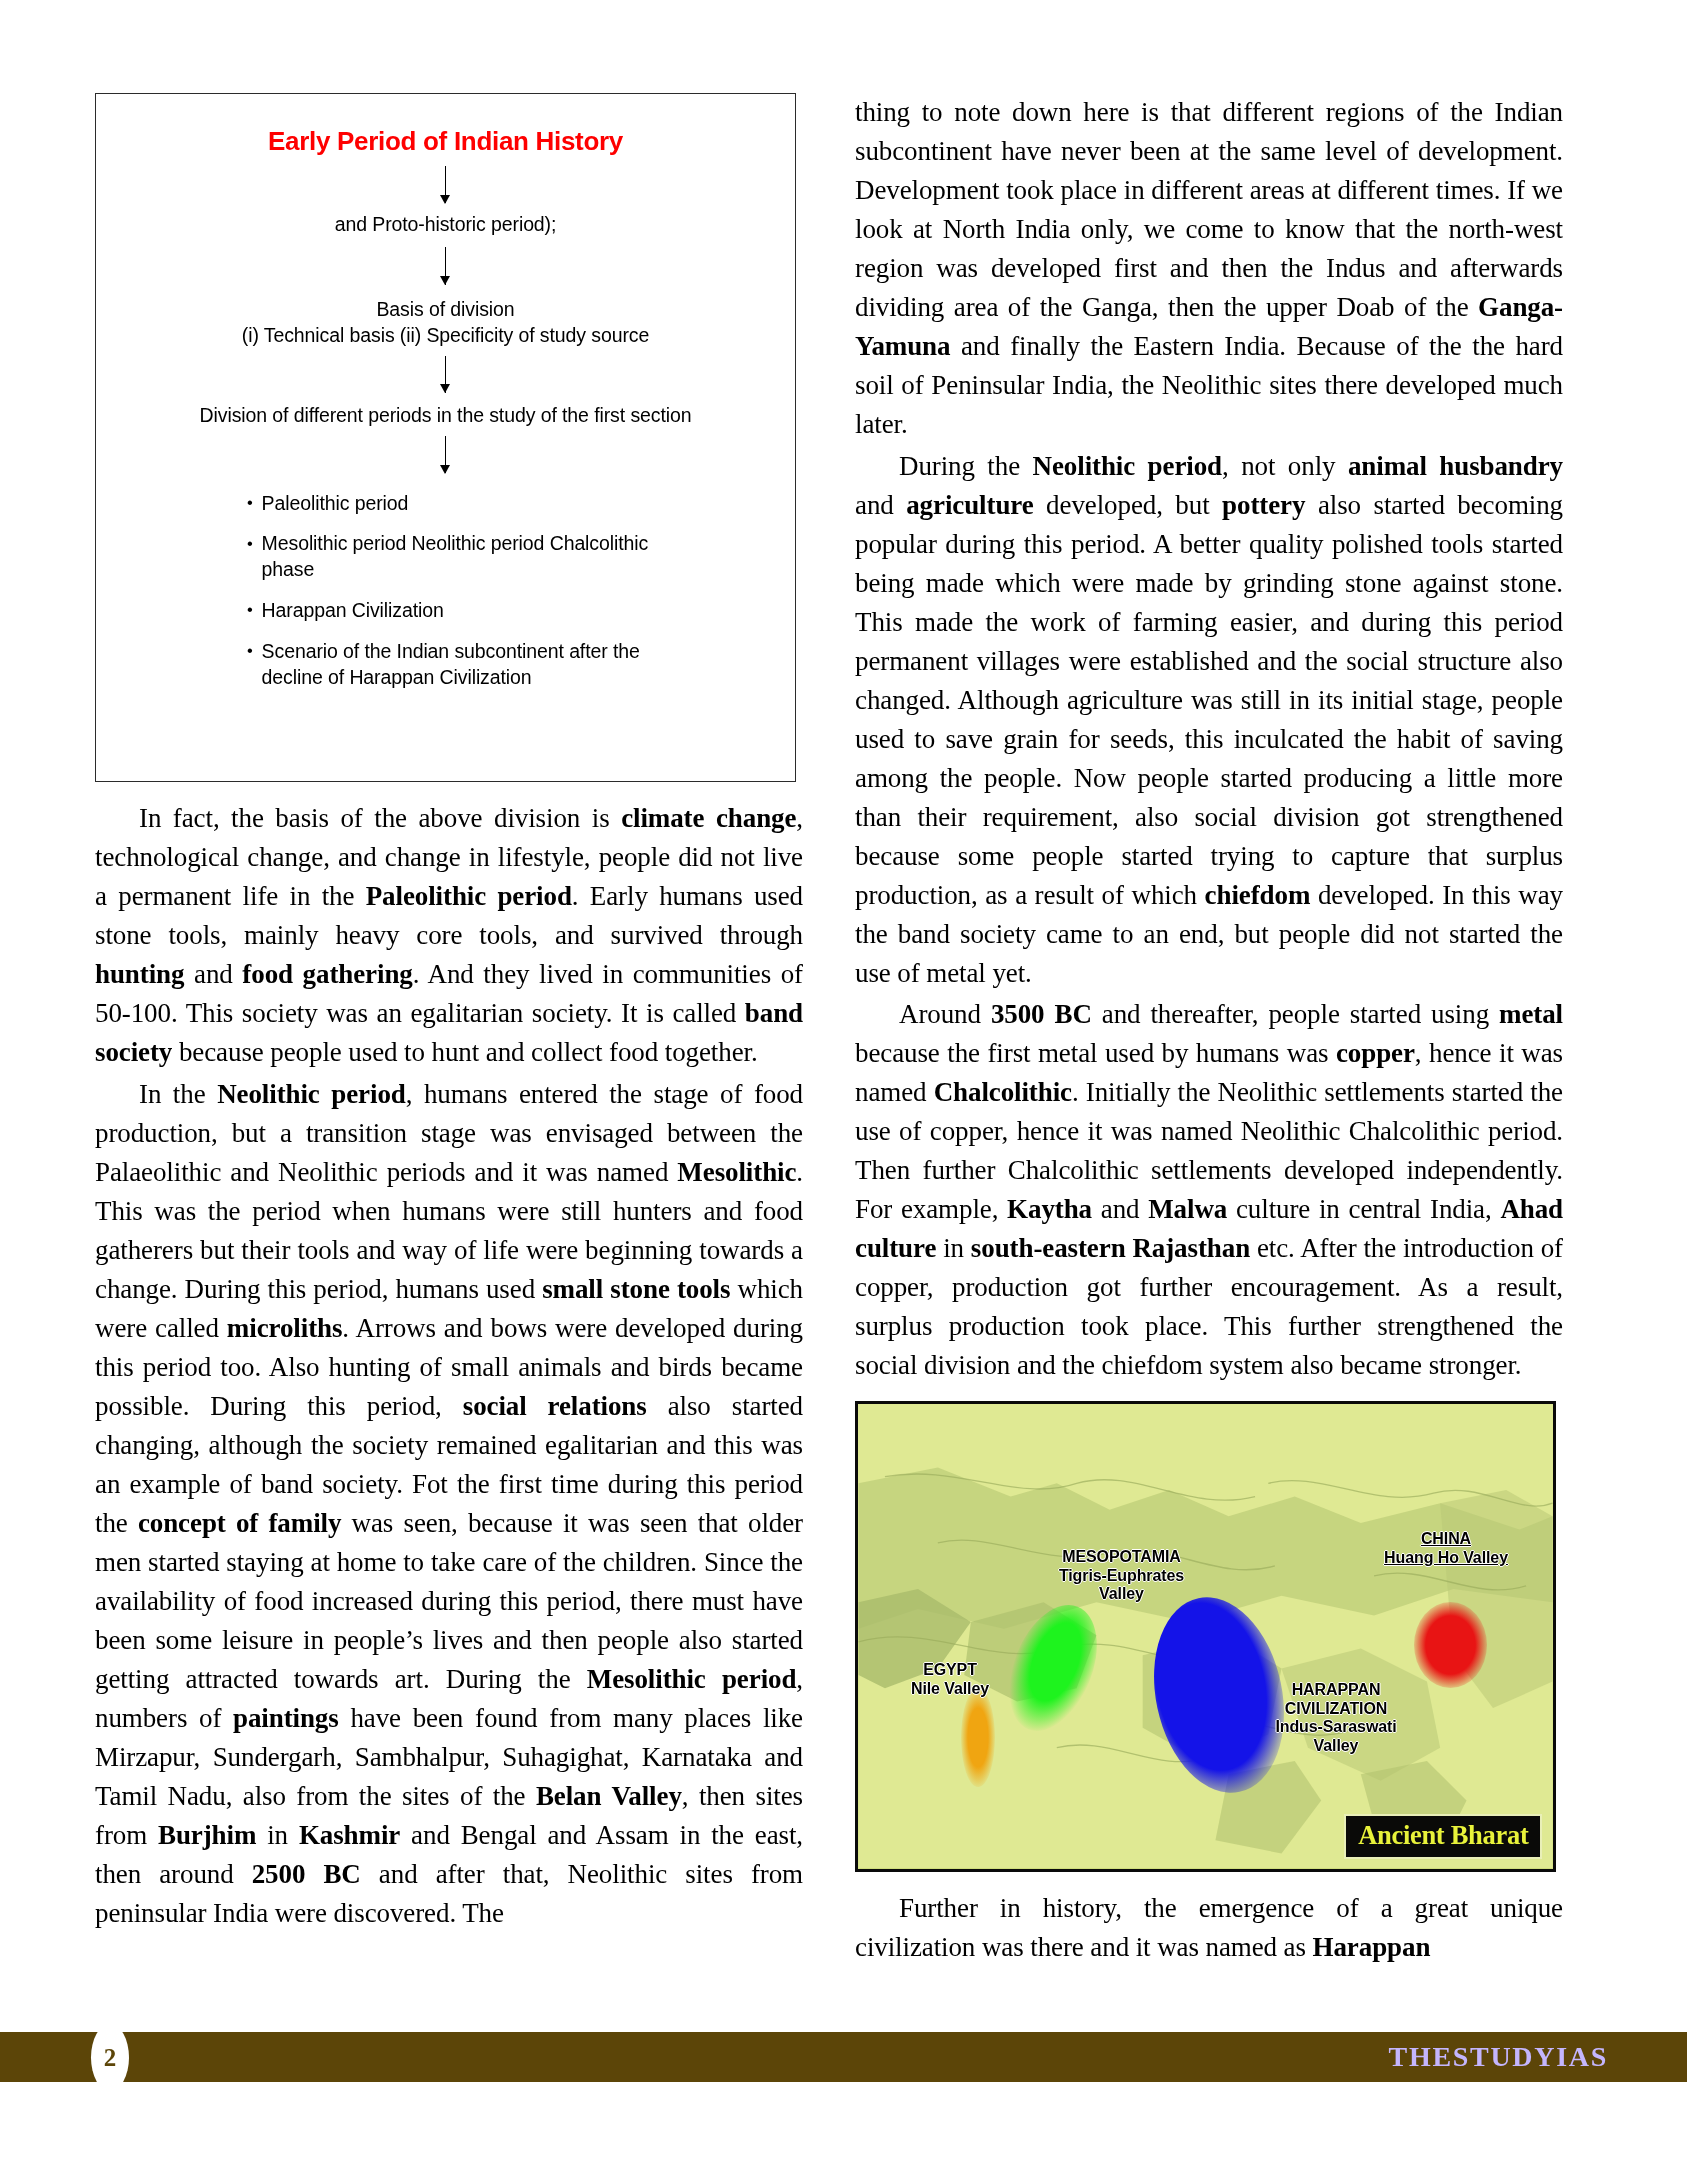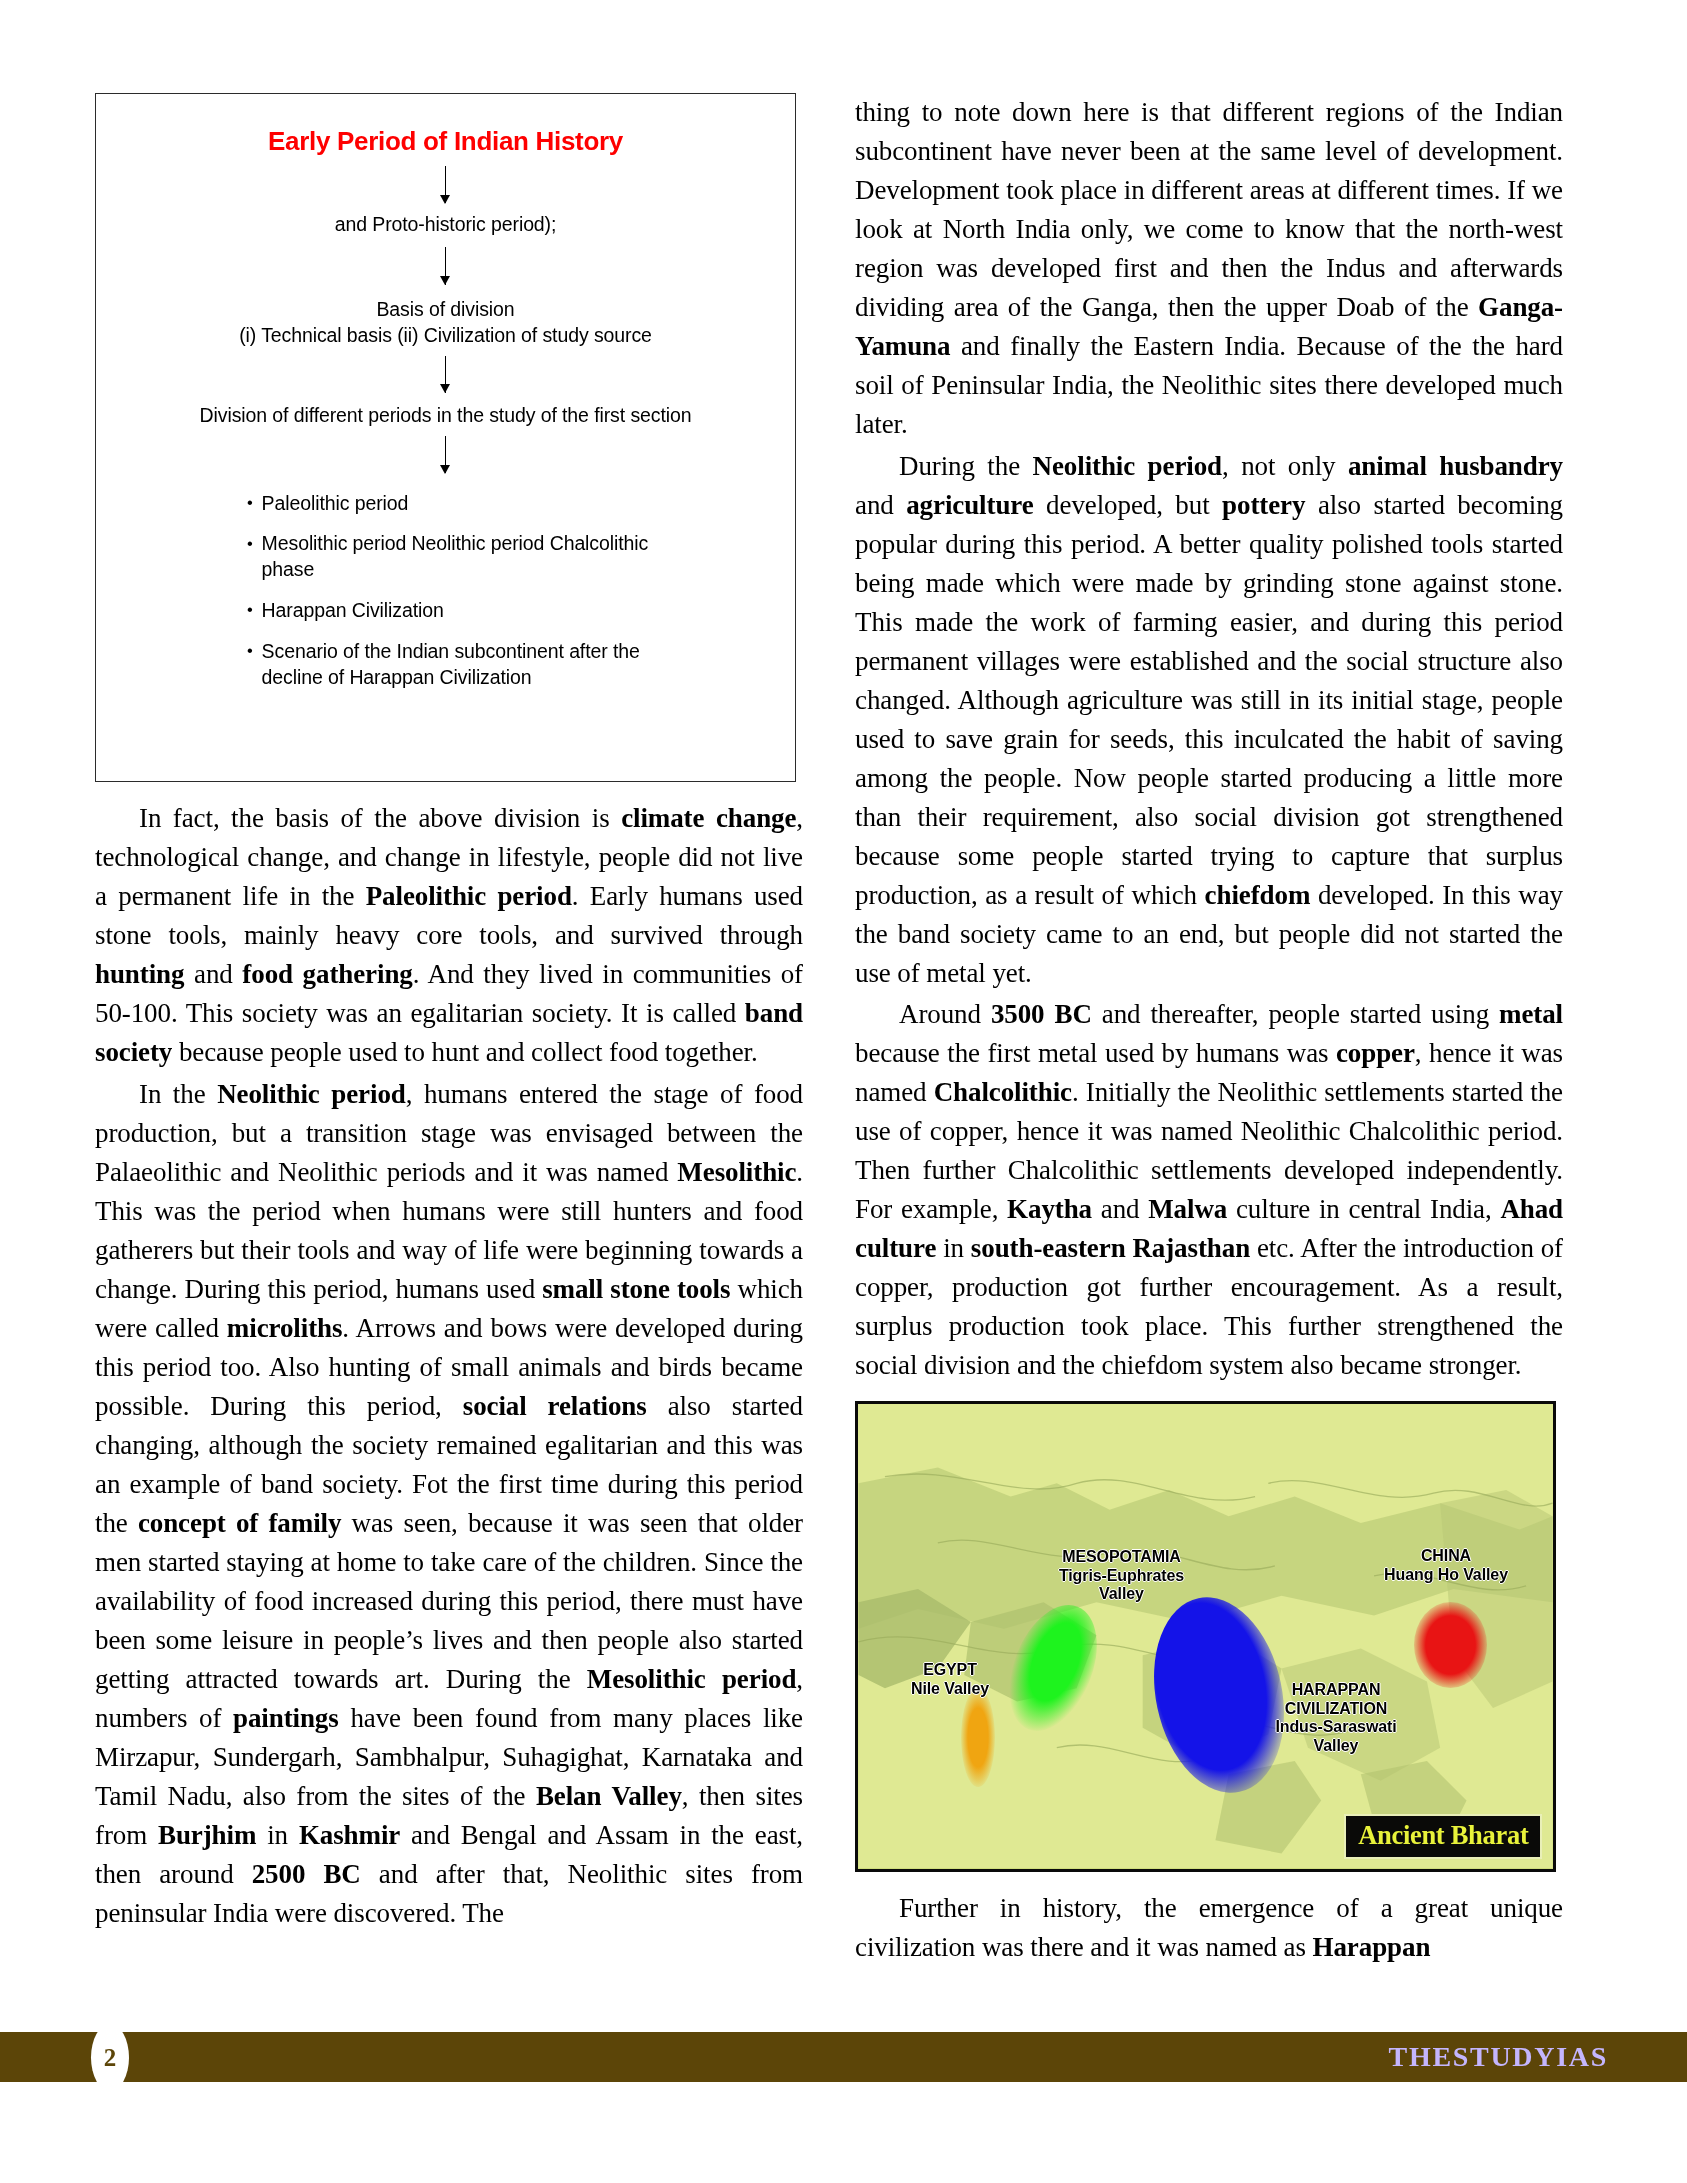--- a/index.html
+++ b/index.html
@@ -210,21 +210,21 @@
       <div class="arrow" style="height:37px;margin-top:9.3px;"></div>
 
       <div class="flow-node" style="margin-top:8px;">
         <div>and Proto-historic period);</div>
       </div>
 
       <div class="arrow" style="height:38px;margin-top:9.3px;"></div>
 
       <div class="flow-node" style="margin-top:11px;">
         <div>Basis of division</div>
-        <div>(i) Technical basis (ii) Civilization of study source</div>
+        <div>(i) Technical basis (ii) Specificity of study source</div>
       </div>
 
       <div class="arrow" style="height:37px;margin-top:8px;"></div>
 
       <div class="flow-node" style="margin-top:9.3px;">Division of different periods in the study of the first section</div>
 
       <div class="arrow" style="height:37px;margin-top:8px;"></div>
 
       <ul class="flow-list" style="margin-top:17px;">
         <li>Paleolithic period</li>
@@ -288,21 +288,21 @@
 
       <div class="map-label" style="left:171px;top:144px;width:185px;">MESOPOTAMIA
 Tigris-Euphrates
 Valley</div>
       <div class="map-label" style="left:22.5px;top:257px;width:139px;">EGYPT
 Nile Valley</div>
       <div class="map-label" style="left:382px;top:277px;width:192px;">HARAPPAN
 CIVILIZATION
 Indus-Saraswati
 Valley</div>
-      <div class="map-label" style="left:492px;top:143px;width:192px;">CHINA
+      <div class="map-label" style="left:492px;top:126px;width:192px;text-decoration:underline;">CHINA
 Huang Ho Valley</div>
 
       <div class="map-banner">Ancient Bharat</div>
     </div>
 
     <p class="body-par">Further in history, the emergence of a great unique civilization was there and it was named as <b>Harappan</b></p>
   </div>
 
   <div class="footer">
     <div class="footer-brand">THESTUDYIAS</div>

